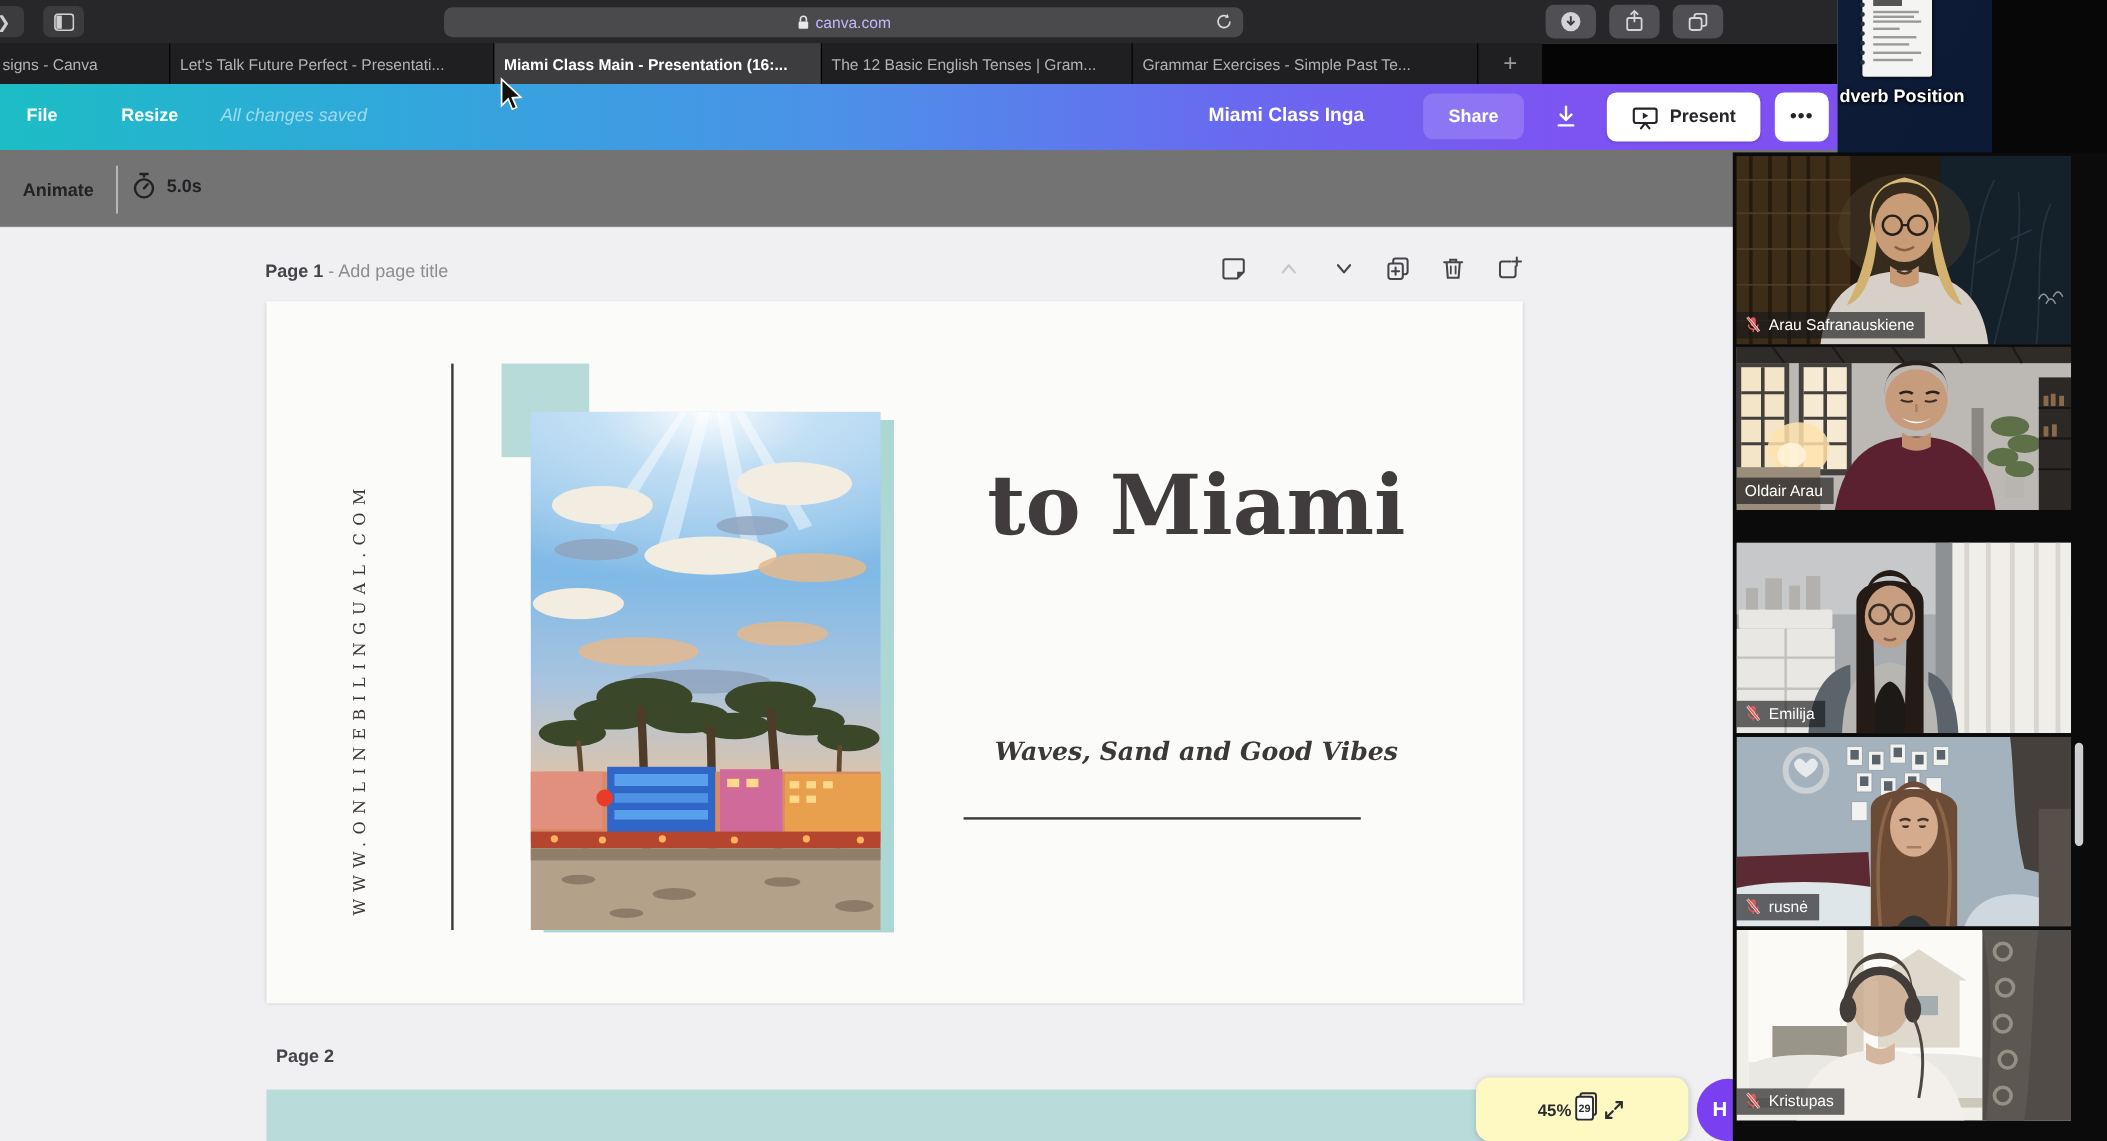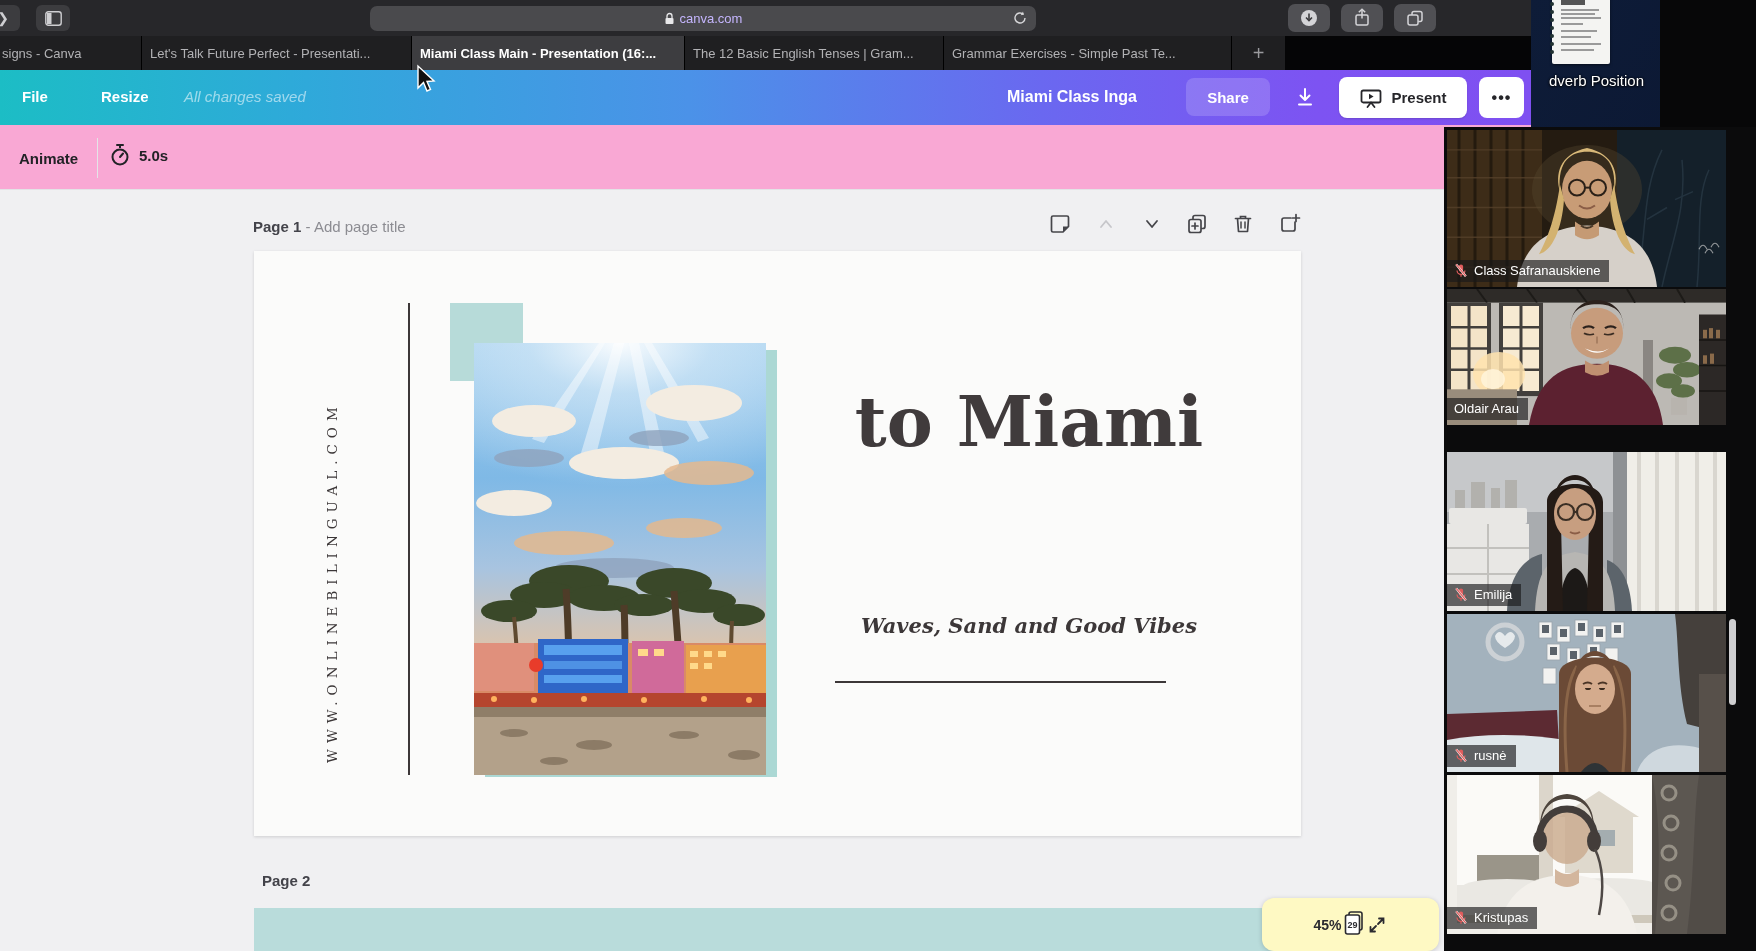--- a/index.html
+++ b/index.html
@@ -7,21 +7,21 @@
   .abs { position:absolute; }
   #screen { position:relative; width:1756px; height:951px; background:#0d1a33; overflow:hidden; }
 
   
   #desktop { left:1531px; top:0; width:225px; height:951px; background:linear-gradient(120deg,#0e1c38 0%,#0a1530 60%,#091124 100%); }
   #desktop .black-col { left:129px; top:0; width:96px; height:951px; background:#070708; }
   .doc-thumb { left:21px; top:-4px; width:58px; height:68px; background:#f4f4f2; border-radius:2px; box-shadow:0 1px 3px rgba(0,0,0,.5); }
   .doc-thumb .hdr { position:absolute; left:9px; top:4px; width:24px; height:5px; background:#555; }
   .doc-thumb .ln { position:absolute; left:9px; height:2px; background:#9a9a9a; }
   .doc-thumb .spiral { position:absolute; left:-2px; width:4px; height:4px; border-radius:50%; background:#233; }
-  .doc-label { left:2px; top:72px; width:130px; color:#fff; font-size:15px; font-weight:normal; text-shadow:0 1px 3px #000, 0 0 2px #000; white-space:nowrap;margin-left:16px; }
+  .doc-label { left:2px; top:72px; width:130px; color:#fff; font-size:15px; font-weight:bold; text-shadow:0 1px 3px #000, 0 0 2px #000; white-space:nowrap; }
 
   
   #browser { left:0; top:0; width:1531px; height:951px; background:#f0f0f2; }
 
   
   #safari-bar { left:0; top:0; width:1531px; height:36px; background:#27272a; }
   .nav-btn { top:5px; width:34px; height:26px; background:#3c3c3f; border-radius:6px; display:flex; align-items:center; justify-content:center; color:#cfcfd2; font-size:14px; }
   #btn-forward { left:-14px; }
   #btn-sidebar { left:36px; }
   #url-field { left:370px; top:6px; width:666px; height:25px; background:#4a4a4d; border-radius:7px; display:flex; align-items:center; justify-content:center; gap:5px; color:#c4b5fd; font-size:13px; }
@@ -41,27 +41,27 @@
   .cv-link { top:18px; font-size:15px; color:#fff; font-weight:bold; }
   #cv-file { left:22px; } #cv-resize { left:101px; }
   #cv-status { left:184px; top:18px; font-size:15px; font-style:italic; color:rgba(255,255,255,.55); }
   #cv-doctitle { left:1007px; top:18px; font-size:16px; font-weight:bold; }
   #cv-share { left:1186px; top:8px; width:84px; height:38px; background:rgba(255,255,255,.17); border-radius:8px; display:flex; align-items:center; justify-content:center; font-size:15px; font-weight:bold; color:#fff; }
   #cv-download { left:1283px; top:8px; width:44px; height:38px; border-radius:8px; display:flex; align-items:center; justify-content:center; }
   #cv-present { left:1339px; top:7px; width:128px; height:41px; background:#fff; border-radius:8px; display:flex; align-items:center; justify-content:center; gap:8px; color:#26262a; font-size:15px; font-weight:bold; box-shadow:0 1px 2px rgba(0,0,0,.15); }
   #cv-more { left:1479px; top:7px; width:45px; height:41px; background:#fff; border-radius:8px; display:flex; align-items:center; justify-content:center; color:#26262a; font-size:16px; font-weight:bold; letter-spacing:1px; }
 
   
-  #canva-subbar { left:0; top:125px; width:1531px; height:65px; background:#f9a8d4; border-bottom:1px solid #e3e3e6; }
+  #canva-subbar { left:0; top:125px; width:1531px; height:65px; background:#737373; border-bottom:1px solid #e3e3e6; }
   #btn-animate { left:11px; top:20px; height:26px; display:flex; align-items:center; font-size:15px; font-weight:bold; color:#222226; padding:0 8px; border-radius:6px; }
   #subbar-div { left:97px; top:13px; width:1px; height:40px; background:#e4e4e7; }
   #btn-duration { left:109px; top:18px; display:flex; align-items:center; gap:8px; font-size:15px; font-weight:bold; color:#222226; }
 
   
-  #canvas-area { left:0; top:190px; width:1531px; height:761px; background:#f0f0f2;margin-left:32px; }
+  #canvas-area { left:0; top:190px; width:1531px; height:761px; background:#f0f0f2; }
   #page1-header { left:221px; top:28px; font-size:15px; }
   #page1-header .t { font-weight:bold; color:#43434a; }
   #page1-header .p { color:#8c8c92; }
   #page-icons { top:22px; left:1016px; width:253px; display:flex; justify-content:space-between; align-items:center; }
   #page-icons svg { display:block; }
 
   
   #slide { left:222px; top:61px; width:1047px; height:585px; background:#fbfbfa; box-shadow:0 1px 3px rgba(0,0,0,.14); }
   #v-text { left:70px; top:76px; height:436px; writing-mode:vertical-rl; transform:rotate(180deg); font-family:"DejaVu Serif", serif; font-size:13.5px; letter-spacing:6px; color:#3b3637; }
   #v-line { left:154px; top:52px; width:2px; height:472px; background:#3c3738; }
@@ -432,21 +432,21 @@
           </g>
       </svg>
       <div class="name-tag">
         <svg width="14" height="15" viewBox="0 0 16 17">
             <rect x="5.6" y="1.5" width="4.8" height="8.5" rx="2.4" fill="#e05c5c"></rect>
             <path d="M3.5 8.5a4.5 4.5 0 0 0 9 0" fill="none" stroke="#e05c5c" stroke-width="1.4"></path>
             <path d="M8 13v2.5" stroke="#e05c5c" stroke-width="1.4"></path>
             <path d="M2.5 1.5 13.5 15" stroke="#fff" stroke-width="2.6"></path>
             <path d="M2.5 1.5 13.5 15" stroke="#e05c5c" stroke-width="1.5"></path>
           </svg>
-        <span>Class Safranauskiene</span>
+        <span>Arau Safranauskiene</span>
       </div>
     </div>
 
     <div id="tile-1" class="tile abs">
       <svg viewBox="0 0 279 160" preserveAspectRatio="none">
         <rect width="279" height="160" fill="#bcb9b4"></rect>
         <rect width="279" height="16" fill="#2e2b28"></rect>
         <g stroke="#1d1b18" stroke-width="2">
             <path d="M30 0l10 16M80 0l10 16M130 0l10 16M180 0l8 16M230 0l8 16"></path>
           </g>

